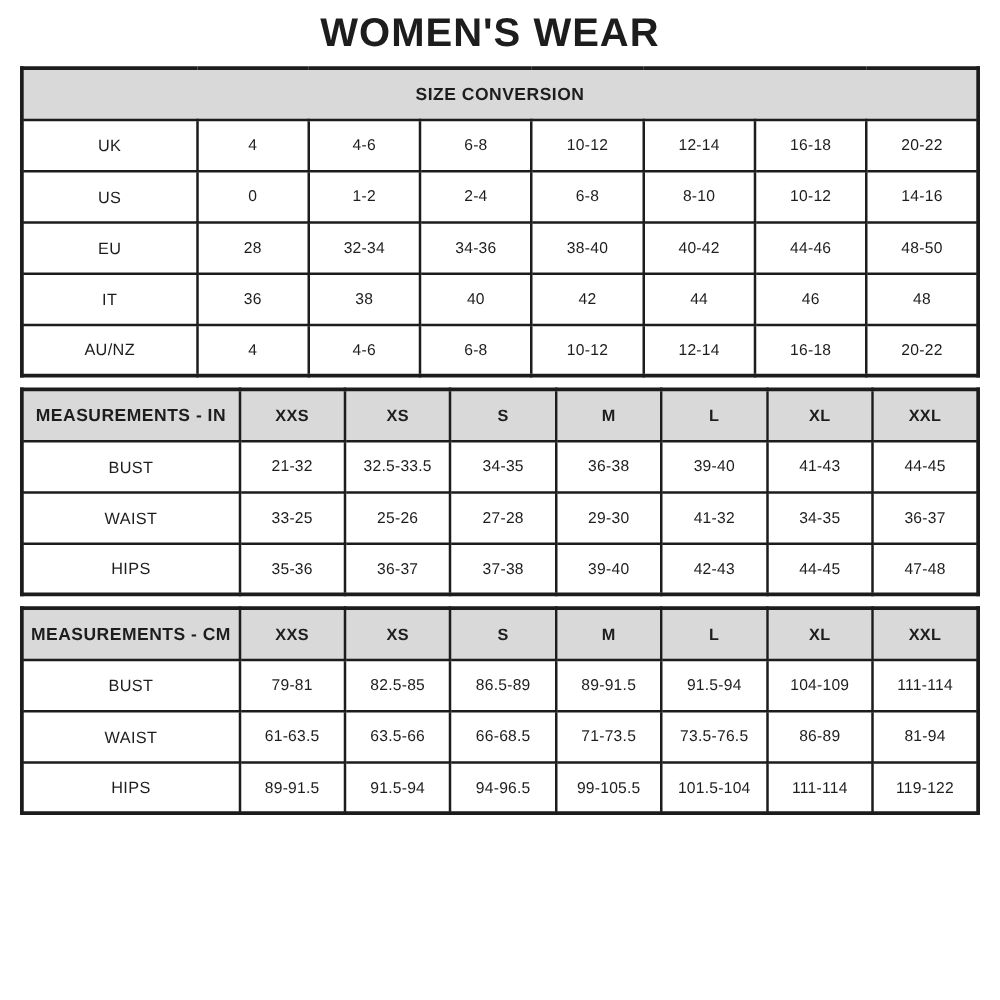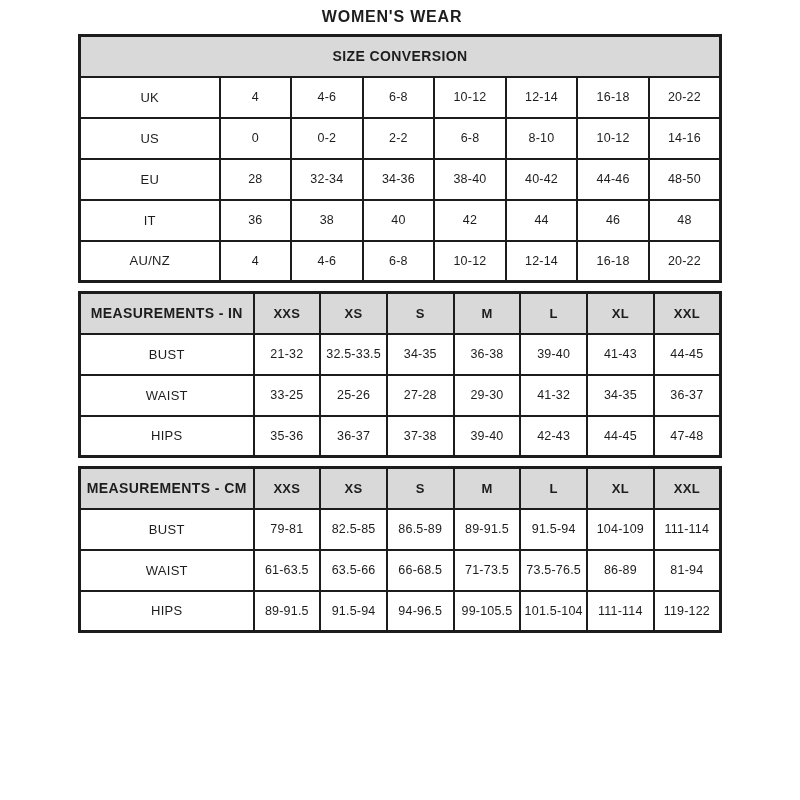--- a/index.html
+++ b/index.html
@@ -13,27 +13,27 @@
     width:800px;height:800px;
     background:#ffffff;
     font-family:"Liberation Sans",sans-serif;
     color:var(--text);
     overflow:hidden;
   }
   .page{width:800px;height:800px;padding-top:8px;}
   h1.title{
     margin:0 16px 8px 0;
     text-align:center;
-    font-size:16px;
+    font-size:32px;
     font-weight:700;
     letter-spacing:0.8px;
     color:var(--text);
   }
   table{
-    width:644px;
+    width:768px;
     margin:4px auto 8px auto;
     border-collapse:collapse;
     table-layout:fixed;
     border:3px solid var(--border);
   }
   th,td{
     border:2px solid var(--border);
     text-align:center;
     vertical-align:middle;
     padding:0 2px;
@@ -95,22 +95,22 @@
             <td class="value-cell">4-6</td>
             <td class="value-cell">6-8</td>
             <td class="value-cell">10-12</td>
             <td class="value-cell">12-14</td>
             <td class="value-cell">16-18</td>
             <td class="value-cell">20-22</td>
           </tr>
           <tr>
             <td class="label-cell">US</td>
             <td class="value-cell">0</td>
-            <td class="value-cell">0-2</td>
-            <td class="value-cell">2-2</td>
+            <td class="value-cell">1-2</td>
+            <td class="value-cell">2-4</td>
             <td class="value-cell">6-8</td>
             <td class="value-cell">8-10</td>
             <td class="value-cell">10-12</td>
             <td class="value-cell">14-16</td>
           </tr>
           <tr>
             <td class="label-cell">EU</td>
             <td class="value-cell">28</td>
             <td class="value-cell">32-34</td>
             <td class="value-cell">34-36</td>

